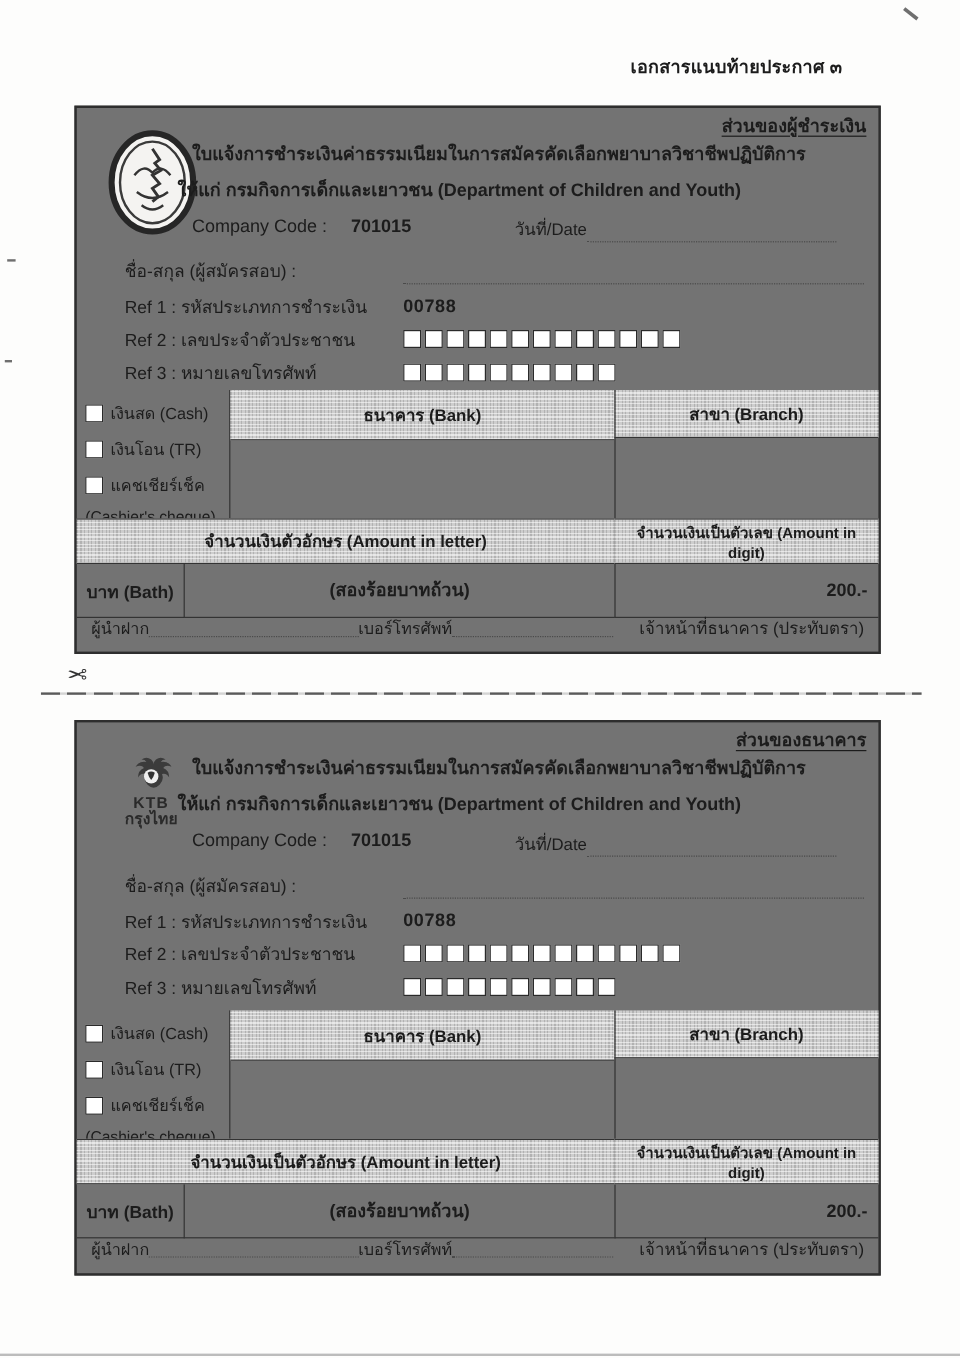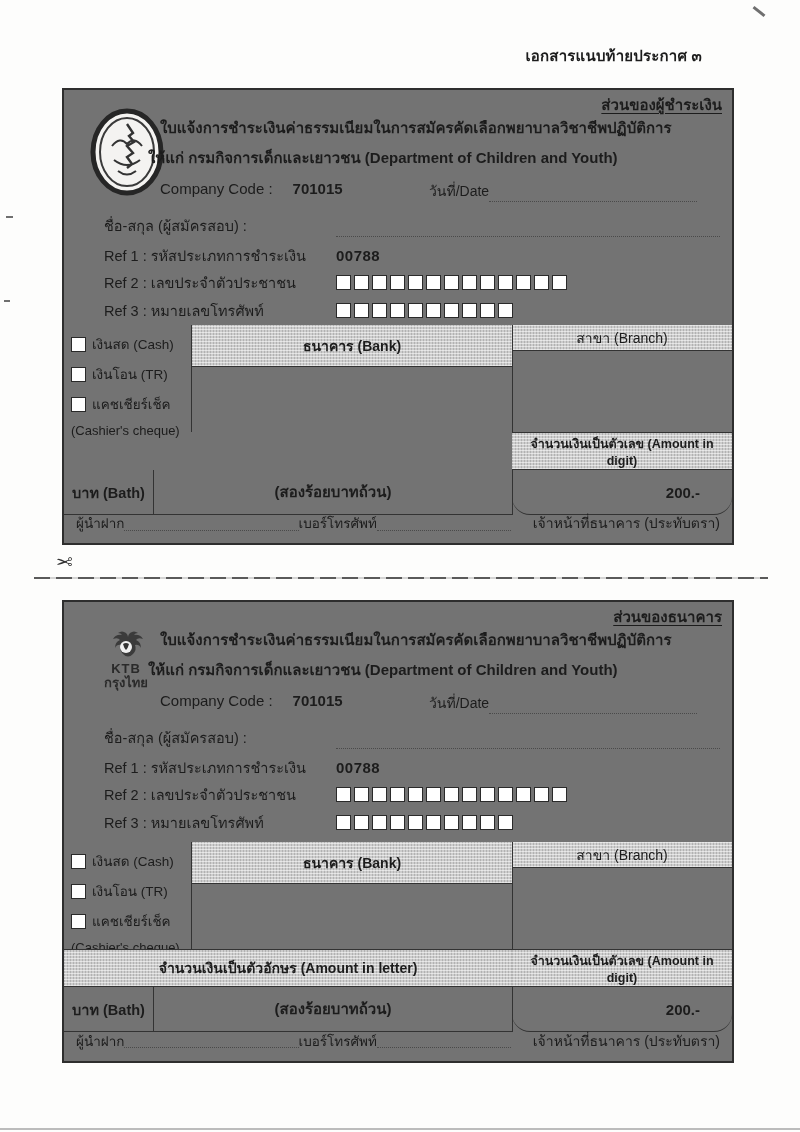--- a/index.html
+++ b/index.html
@@ -55,33 +55,33 @@
     background-image:
       repeating-linear-gradient(0deg, rgba(255,255,255,.55) 0 1px, transparent 1px 3px),
       repeating-linear-gradient(90deg, rgba(80,80,80,.22) 0 1px, transparent 1px 3px);
   }
   .cell{position:absolute;box-sizing:border-box;}
   .pay-cell{left:0;top:0;width:128px;height:107px;border-right:1.6px solid #333;padding:8px 6px 0 7px;font-size:13.5px;}
   .pay-item{display:flex;align-items:center;gap:6px;margin-bottom:8px;}
   .pay-note{margin-top:2px;font-size:13px;}
   .hdr-bank{left:128px;top:0;width:320px;height:42px;border-bottom:1.6px solid #333;
     display:flex;align-items:center;justify-content:center;font-size:14px;font-weight:700;}
-  .hdr-branch{left:448px;top:0;right:0;height:26px;border-bottom:1.6px solid #333;
-    display:flex;align-items:center;justify-content:center;font-size:14px;font-weight:400;}
+  .hdr-branch{left:448px;top:0;right:0;height:40px;border-bottom:1.6px solid #333;
+    display:flex;align-items:center;justify-content:center;font-size:14px;font-weight:700;}
   .vline-main{position:absolute;left:448px;top:0;height:190px;border-left:1.6px solid #333;}
   .amt-hdr-letter{left:0;top:107px;width:448px;height:38px;border-top:1.6px solid #333;border-bottom:1.6px solid #333;
     display:flex;align-items:center;justify-content:center;font-size:14px;font-weight:700;}
   .amt-hdr-digit{left:448px;top:107px;right:0;height:38px;border-top:1.6px solid #333;border-bottom:1.6px solid #333;
     display:flex;align-items:center;justify-content:center;font-size:12.5px;font-weight:700;padding:0 4px;text-align:center;}
   .amt-baht{left:0;top:145px;width:90px;height:45px;border-right:1.6px solid #333;border-bottom:1.6px solid #333;
     display:flex;align-items:center;justify-content:center;font-size:14.5px;font-weight:700;}
   .amt-letter{left:90px;top:145px;width:358px;height:45px;border-bottom:1.6px solid #333;
     display:flex;align-items:center;justify-content:center;font-size:15px;font-weight:700;}
   .amt-digit{left:448px;top:145px;right:0;height:45px;border-bottom:1.6px solid #333;
-    display:flex;align-items:center;justify-content:flex-end;padding-right:32px;font-size:15px;font-weight:700;border-radius:18px;}
+    display:flex;align-items:center;justify-content:flex-end;padding-right:9px;font-size:15px;font-weight:700;}
   .footer-row{left:0;top:190px;right:0;bottom:0;display:flex;align-items:center;padding:0 12px;font-size:13.5px;}
   .footer-dots1{flex:1.3;}
   .footer-dots2{flex:1;}
   .officer{margin-left:22px;white-space:nowrap;font-size:14px;}
   
   .cut-zone{position:absolute;left:0;top:548px;width:800px;height:40px;}
   .scissors{position:absolute;left:56px;top:2px;font-size:20px;color:#333;transform:scaleX(-1);display:inline-block;}
   .dash-line{
     position:absolute;left:34px;right:32px;top:29px;height:2px;
     background:repeating-linear-gradient(90deg,#5a5a5a 0 16px,rgba(90,90,90,.25) 16px 22px);
@@ -182,20 +182,21 @@
         </div>
         <div class="pay-item">
           <span class="cbox"></span>
           <span>แคชเชียร์เช็ค</span>
         </div>
         <div class="pay-note">(Cashier's cheque)</div>
       </div>
       <div class="cell hdr-bank gray">ธนาคาร (Bank)</div>
       <div class="cell hdr-branch gray">สาขา (Branch)</div>
       <div class="vline-main"></div>
+      <div class="cell amt-hdr-letter gray">จำนวนเงินตัวอักษร (Amount in letter)</div>
       <div class="cell amt-hdr-digit gray">จำนวนเงินเป็นตัวเลข (Amount in digit)</div>
       <div class="cell amt-baht">บาท (Bath)</div>
       <div class="cell amt-letter">(สองร้อยบาทถ้วน)</div>
       <div class="cell amt-digit">200.-</div>
       <div class="cell footer-row">
         <span>ผู้นำฝาก</span>
         <span class="dots footer-dots1"></span>
         <span>เบอร์โทรศัพท์</span>
         <span class="dots footer-dots2"></span>
         <span class="officer">เจ้าหน้าที่ธนาคาร (ประทับตรา)</span>

